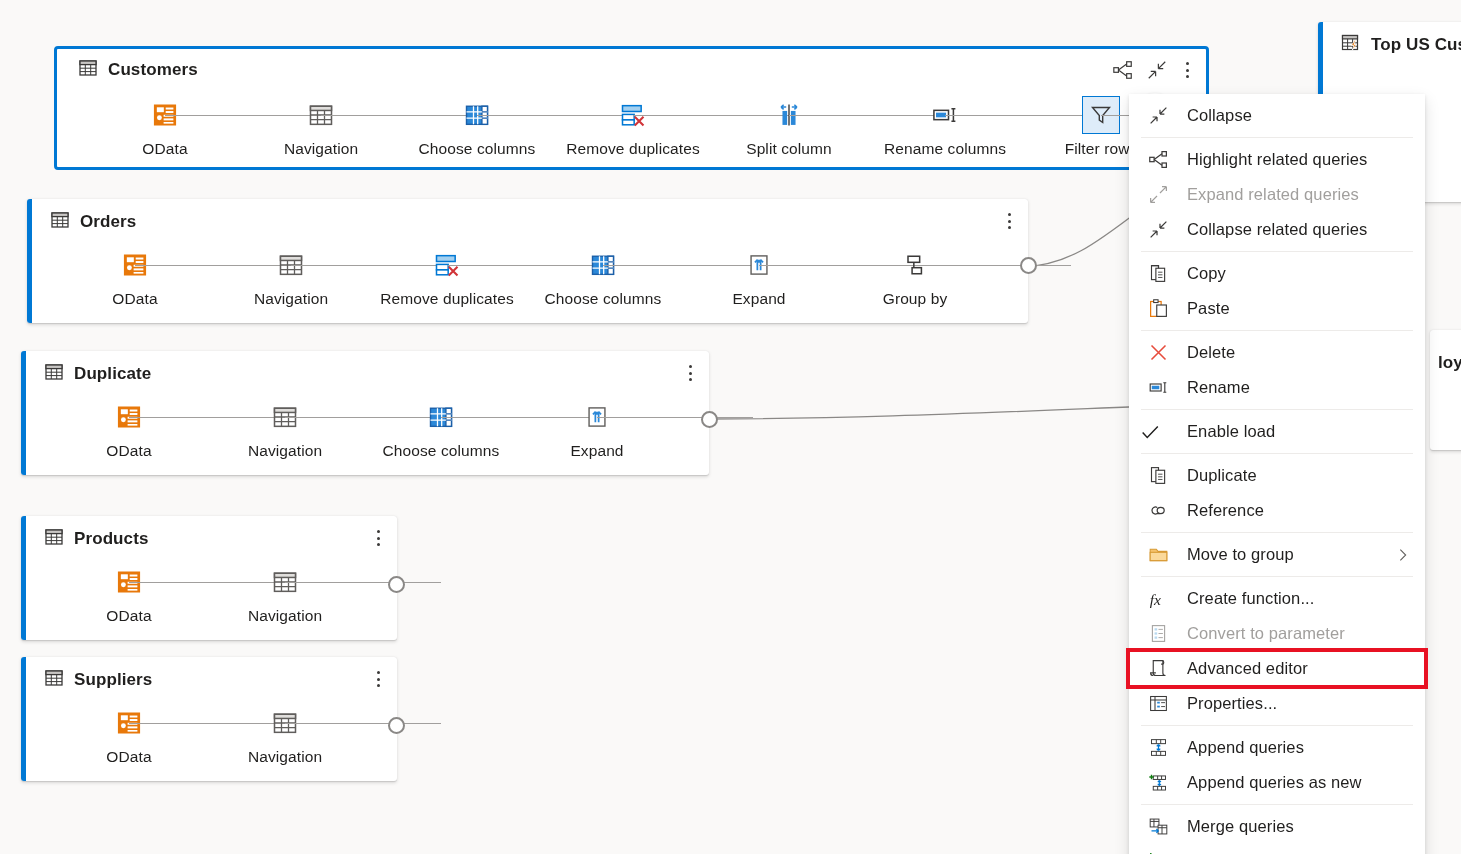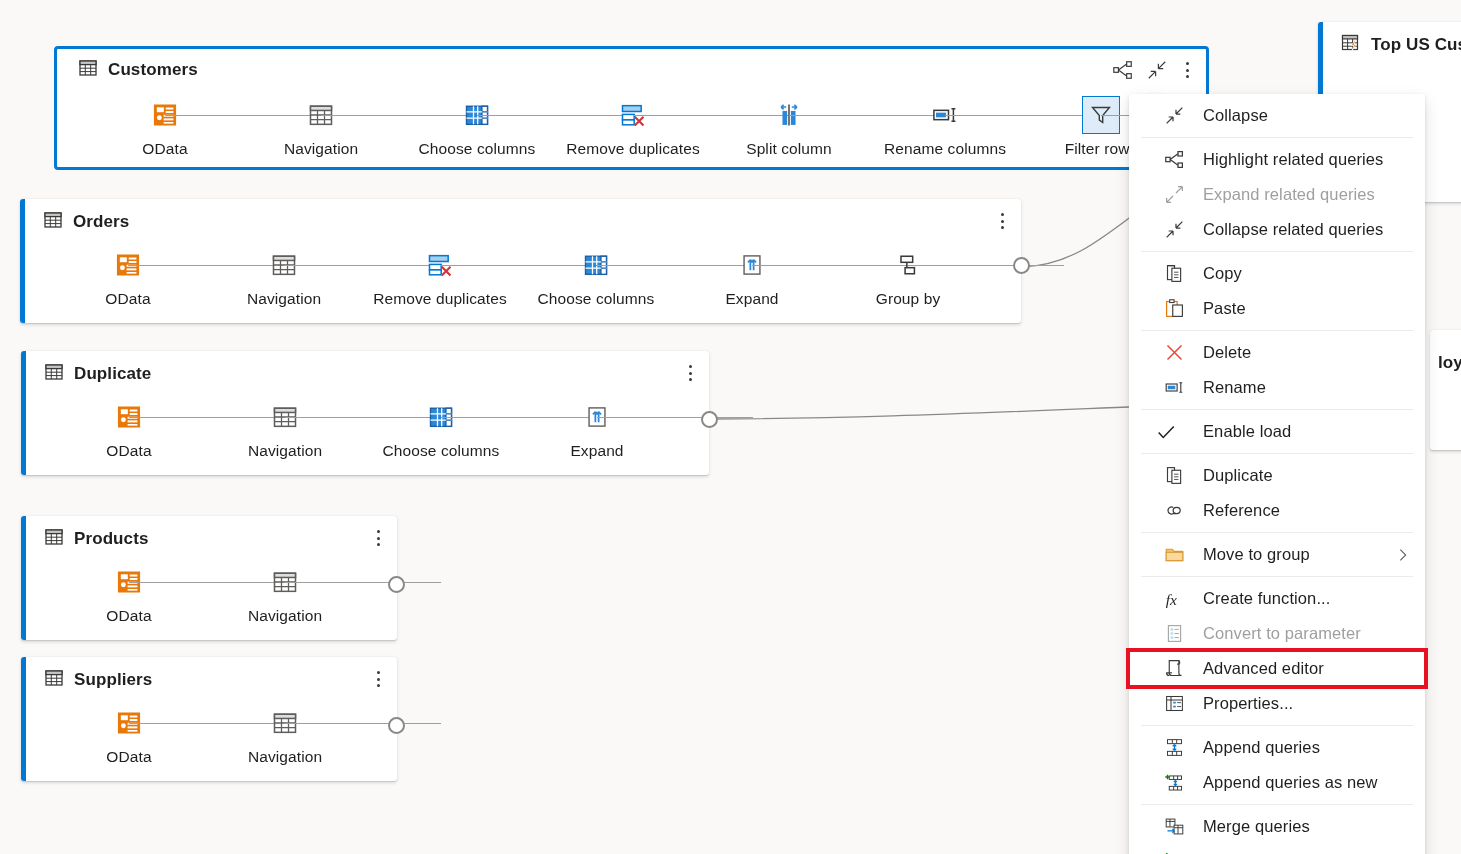--- a/index.html
+++ b/index.html
@@ -97,21 +97,21 @@
   .ctxmenu{
     position:absolute;left:1129px;top:94px;width:296px;
     background:#ffffff;
     box-shadow:0 6.4px 14.4px rgba(0,0,0,.13),0 1.2px 3.6px rgba(0,0,0,.11);
     padding:4px 0 6px 0;
     box-sizing:border-box;
     z-index:40;
   }
   .mi{
     position:relative;height:35px;display:flex;align-items:center;cursor:pointer;
-    padding-left:16px;
+    padding-left:0;
   }
   .mi .micon{
     width:58px;flex:0 0 58px;display:flex;align-items:center;justify-content:center;
   }
   .mi .mlabel{font-size:16.5px;color:#201f1e;letter-spacing:.1px;white-space:nowrap;}
   .mi.disabled{cursor:default;}
   .mi.disabled .mlabel{color:#a19f9d;}
   .mi .chev{margin-left:auto;margin-right:14px;color:#605e5c;display:flex;align-items:center;}
   .msep{height:1px;background:#edebe9;margin:4px 12px;}
 
@@ -289,21 +289,21 @@
         </div>
         <div class="lbl">Filter rows</div>
       </div>
     </div>
 
     <div class="plusnode" style="left:1081px;top:44px;">
       <span>+</span>
     </div>
   </div>
 
-  <div class="card" style="left:20px;top:199px;width:1001px;height:124px;">
+  <div class="card" style="left:27px;top:199px;width:1001px;height:124px;">
     <div class="accent"></div>
     <div class="card-head">
       <span>
         <svg width="22" height="22" viewBox="0 0 22 22">
           <rect x="3" y="4" width="16" height="14" fill="#fff" stroke="#3b3a39" stroke-width="1.3"></rect>
           <rect x="3" y="4" width="16" height="3.6" fill="#c8c6c4" stroke="#3b3a39" stroke-width="1.3"></rect>
           <path d="M8.3 7.6V18M13.7 7.6V18M3 11.2h16M3 14.6h16" stroke="#3b3a39" stroke-width="1"></path>
         </svg>
       </span>
       <span class="card-title">Orders</span>

